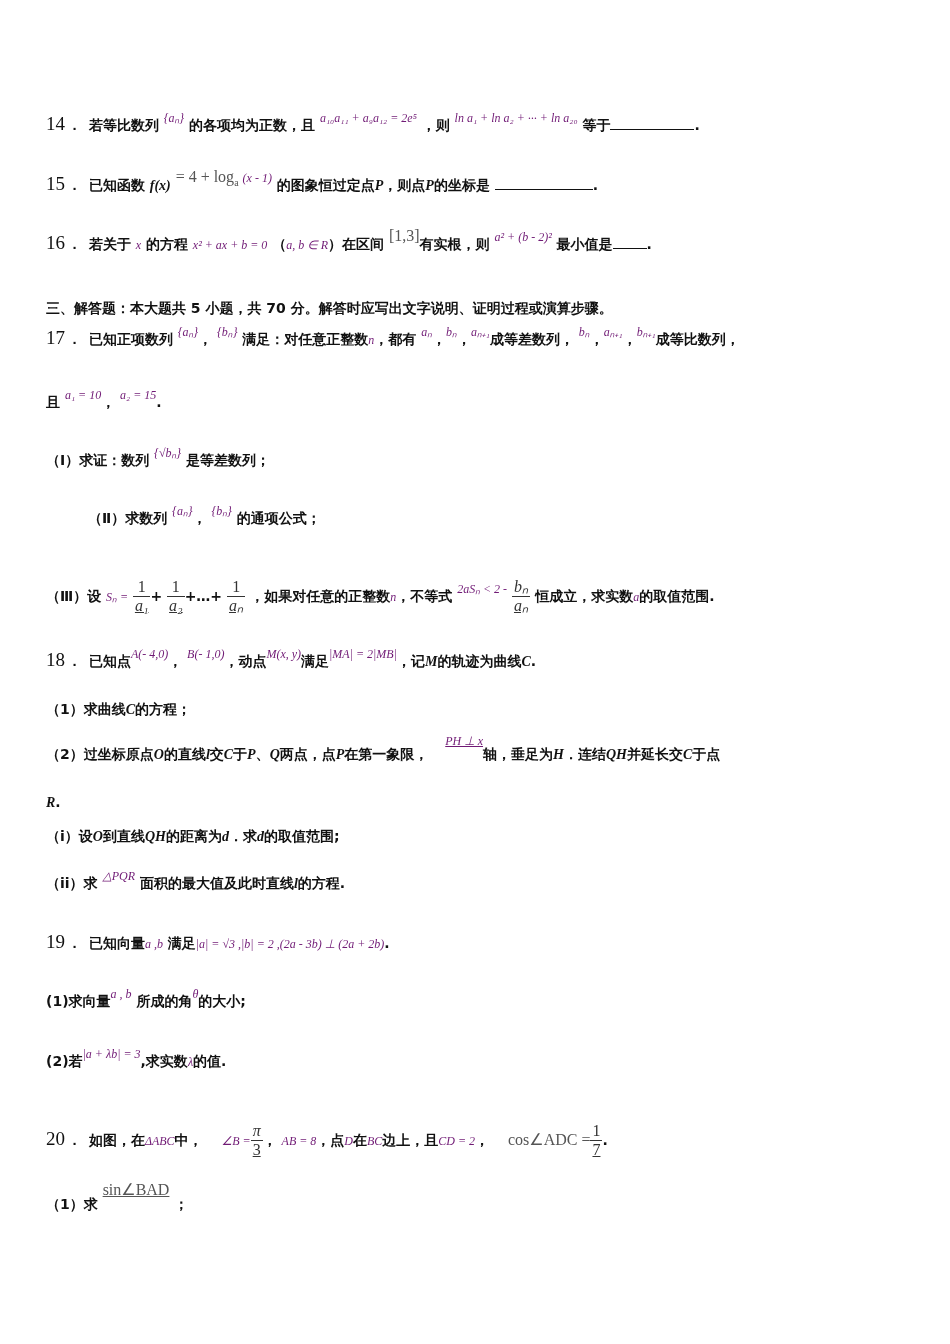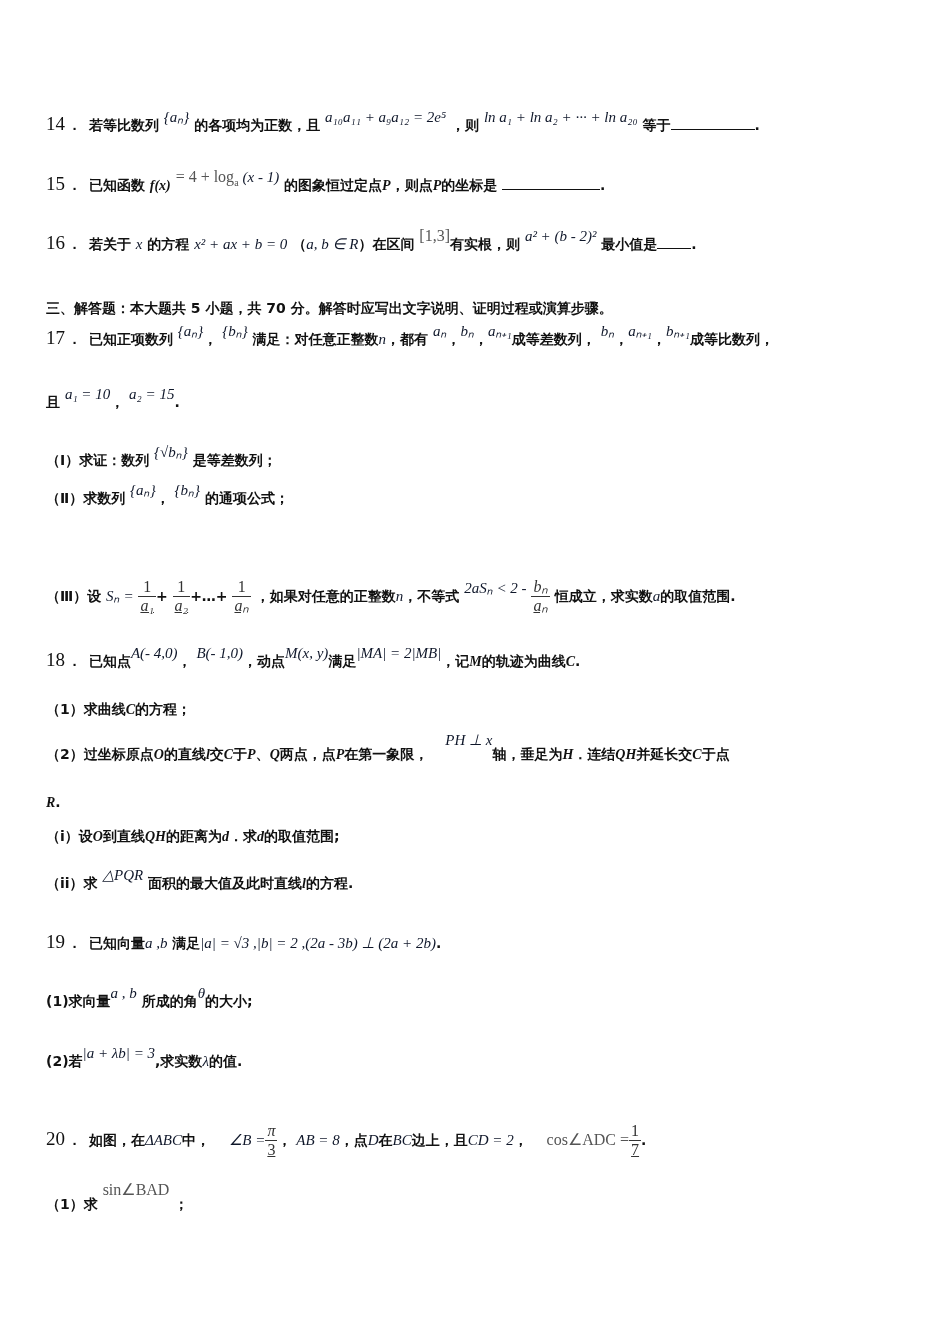--- a/index.html
+++ b/index.html
@@ -1,24 +1,24 @@
 <!DOCTYPE html>
 <html><head>
 <meta charset="utf-8">
 <style>
   html, body { margin:0; padding:0; background:#ffffff; }
   body { width:950px; height:1344px; position:relative; overflow:hidden;
          font-family:"DejaVu Sans", "Liberation Sans", sans-serif; color:#111; font-size:14px; }
   .line { position:absolute; left:46px; white-space:nowrap; font-size:14px; line-height:20px; font-weight:bold; }
   .num { font-family:"Liberation Serif", serif; font-weight:normal; font-size:19px; }
-  .m { font-family:"Liberation Serif", serif; font-style:italic; font-weight:normal; color:#0f172a; font-size:15px; }
+  .m { font-family:"Liberation Serif", serif; font-style:italic; font-weight:normal; color:#701a75; font-size:12px; }
   .mu { font-family:"Liberation Serif", serif; font-weight:normal; color:#555; font-size:16px; }
   .b { font-family:"Liberation Serif", serif; font-weight:bold; font-style:italic; }
   .up { position:relative; top:-8px; }
-  .up2 { position:relative; top:-14px; }
+  .up2 { position:relative; top:-14px;text-decoration:underline; }
   .blank { display:inline-block; border-bottom:1px solid #111; height:14px; vertical-align:baseline; }
   .frac { display:inline-block; vertical-align:middle; text-align:center; font-family:"Liberation Serif", serif; font-weight:normal; color:#333; font-size:16px; line-height:18px; }
   .frac .n { display:block; border-bottom:1px solid #333; padding:0 2px; }
   .frac .d { display:block; font-style:italic; padding:0 2px;text-decoration:underline; }
   sub, sup { font-size:10px; }
   .sec { font-weight:bold;margin-top:17px; }
 </style>
 </head>
 <body>
 
@@ -68,21 +68,21 @@
 <div class="line" style="top:392px;">
   <span>且</span>
   <span class="m up">a₁ = 10</span>，
   <span class="m up">a₂ = 15</span>.
 </div>
 <div class="line" style="top:450px;">
   <span>（Ⅰ）求证：数列</span>
   <span class="m up">{√bₙ}</span>
   <span>是等差数列；</span>
 </div>
-<div class="line" style="top:488px;">
+<div class="line" style="top:508px;margin-left:42px;">
   <span>（Ⅱ）求数列</span>
   <span class="m up">{aₙ}</span>，
   <span class="m up">{bₙ}</span>
   <span>的通项公式；</span>
 </div>
 <div class="line" style="top:578px;">
   <span>（Ⅲ）设</span>
   <span class="m">Sₙ =</span>
   <span class="frac"><span class="n">1</span><span class="d">a₁</span></span>+
   <span class="frac"><span class="n">1</span><span class="d">a₂</span></span>+…+

